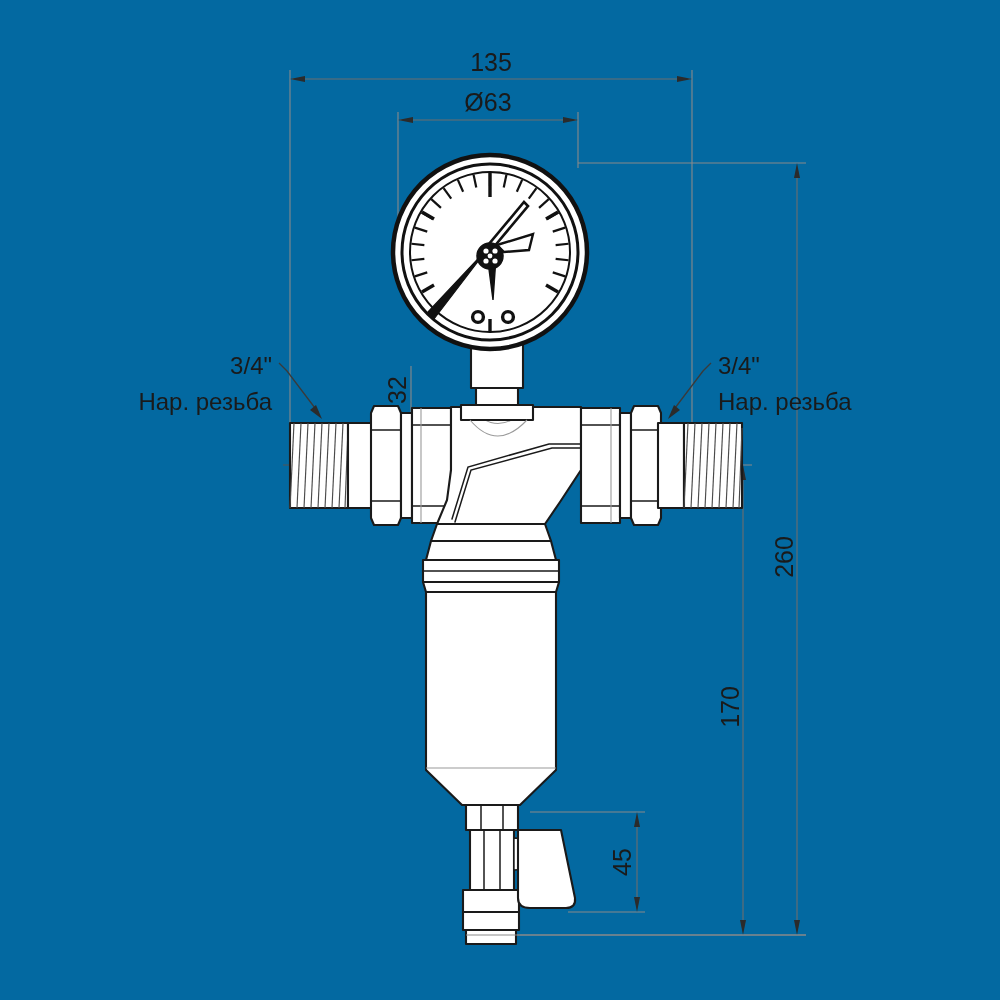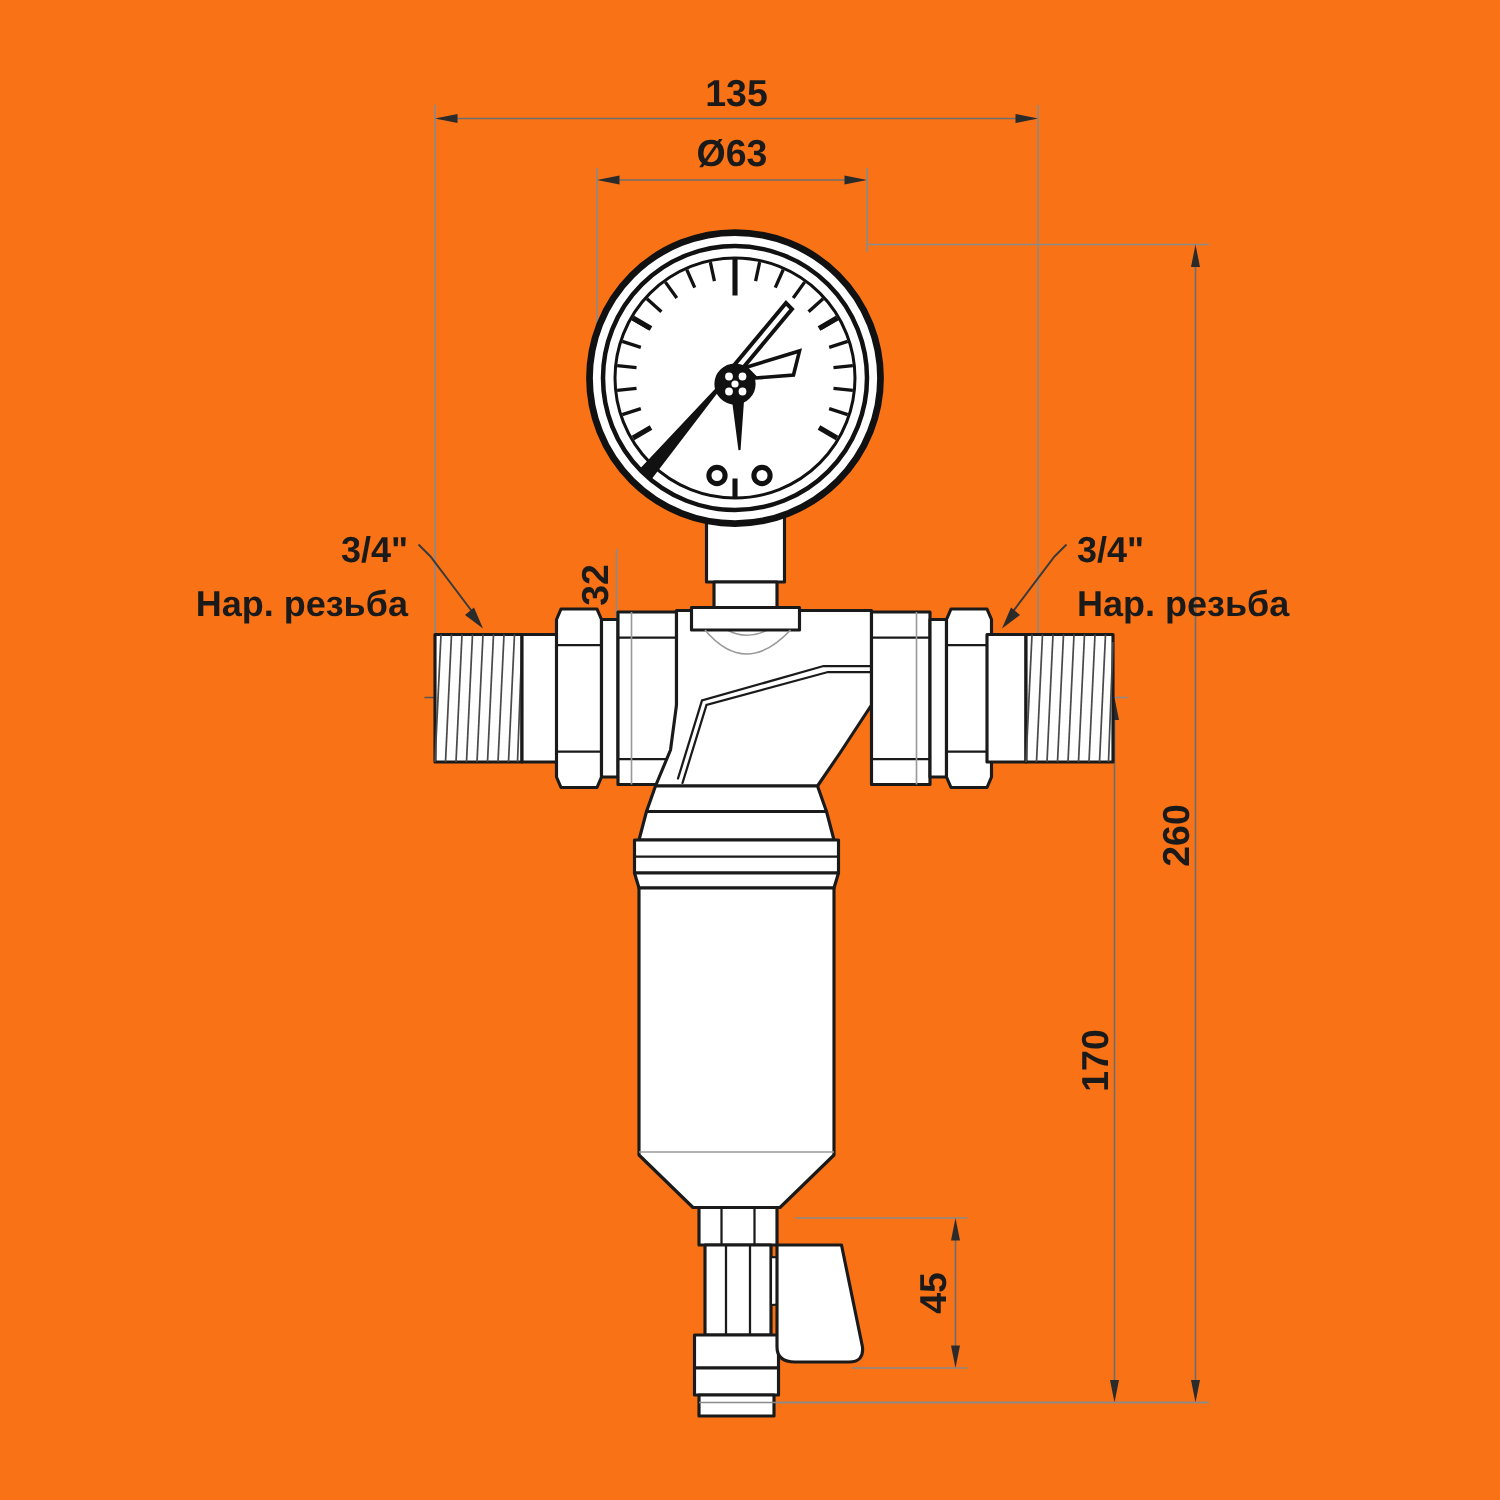--- a/index.html
+++ b/index.html
@@ -8,23 +8,22 @@
     padding: 0;
     background: #ffffff;
   }
   body {
     font-family: "Liberation Sans", sans-serif;
   }
   #drawing-root {
     position: relative;
     width: 1000px;
     height: 1000px;
-    background: #f97316;
+    background: #0369a1;
     overflow: hidden;
-    font-weight: bold;
   }
   svg#tech-drawing {
     display: block;
     width: 1000px;
     height: 1000px;
   }
   .dim-line {
     stroke: #6e6e6e;
     stroke-width: 1.1;
     fill: none;

